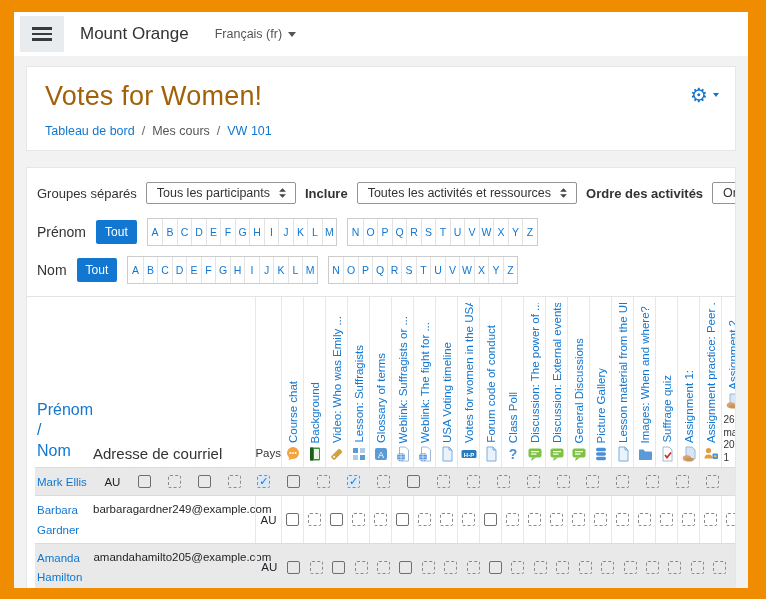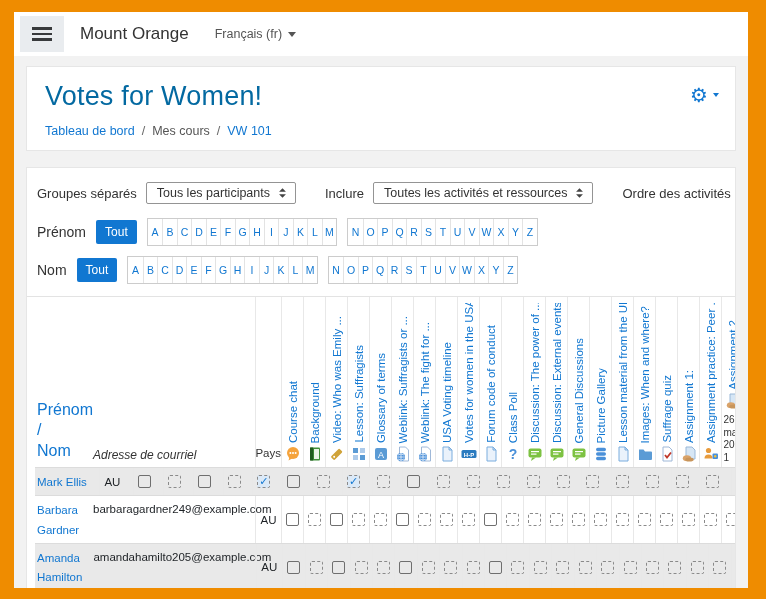--- a/index.html
+++ b/index.html
@@ -16,57 +16,57 @@
   .caret { width:0; height:0; border-left:4px solid transparent; border-right:4px solid transparent; border-top:5px solid #555; display:inline-block; }
   .nav-right { margin-left:auto; display:flex; align-items:center; gap:14px; }
   .nav-ic { width:16px; height:16px; }
   .user-name { color:#1177d1; font-size:13px; margin-left:4px; cursor:pointer; }
   .avatar { width:30px; height:30px; border-radius:50%; overflow:hidden; background:#cfcbc4; }
   .caret.blue { border-top-color:#1177d1; }
 
   
   .card { background:#fff; border:1px solid #e6e6e6; margin:0 12px; }
   #card-title { margin-top:10px; padding:14px 18px 12px; position:relative; }
-  .page-title { font-size:27px; font-weight:300; color:#0369a1; letter-spacing:.2px; }
+  .page-title { font-size:27px; font-weight:300; color:#a16207; letter-spacing:.2px; }
   .breadcrumb { margin-top:12px; font-size:12.5px; color:#555; display:flex; gap:7px; flex-wrap:wrap; }
   .breadcrumb .lnk { color:#1177d1; cursor:pointer; }
   .bc-sep { color:#666; }
   .gear-wrap { position:absolute; right:16px; top:18px; display:flex; align-items:center; gap:5px; cursor:pointer; }
   .gear { font-family:"DejaVu Sans",sans-serif; color:#1177d1; font-size:20px; line-height:20px; }
   .caret.sm { border-left-width:3.5px; border-right-width:3.5px; border-top-width:4.5px; }
 
   #card-main { margin-top:16px; margin-bottom:12px; padding-top:12px; overflow:hidden; }
 
   
   .filter-row { display:flex; align-items:center; padding:2px 10px 12px; gap:9px; }
   .flt-label { font-size:13px; color:#333; white-space:nowrap; }
   .sel { height:22px; border:1px solid #949494; border-radius:2px; background:#fff; display:flex; align-items:center; padding:0 8px 0 10px; font-size:12.5px; color:#333; gap:8px; cursor:pointer; white-space:nowrap; }
   .sel .ud { width:9px; height:12px; flex:0 0 auto; }
-  .flt-label.ml { margin-left:20px; }
+  .flt-label.ml { margin-left:0;font-weight:bold; }
 
   
   .init-row { display:flex; align-items:center; padding:2px 10px 8px; gap:10px; }
   .init-label { font-size:14px; color:#333; }
   .btn-all { background:#1177d1; color:#fff; font-size:12px; padding:5px 9px; border-radius:2px; cursor:pointer; }
   .lgroup { display:flex; border:1px solid #ccc; background:#fff; }
   .letter { width:14.5px; height:26px; display:flex; align-items:center; justify-content:center; font-size:10.5px; color:#1177d1; border-left:1px solid #e3e3e3; cursor:pointer; }
   .letter:first-child { border-left:none; }
 
   
   .tablewrap { border-top:1px solid #e3e3e3; margin-top:4px; padding-left:8px; overflow:hidden; }
   .trow { display:flex; width:718px; }
   .c-name { width:56px; flex:0 0 56px; padding:4px 2px 4px 2px; }
   .c-email { width:164px; flex:0 0 164px; padding:4px 2px; }
   .c-pays { width:26px; flex:0 0 26px; border-left:1px solid #e8e8e8; display:flex; align-items:center; justify-content:center; }
   .c-act { width:22px; flex:0 0 22px; border-left:1px solid #e8e8e8; display:flex; align-items:center; justify-content:center; }
   .thead { align-items:flex-end; }
   .thead .c-name,.thead .c-email { display:flex; align-items:flex-end; padding-bottom:5px; }
   .thead .c-pays { align-items:flex-end; padding-bottom:8px; font-size:11.5px; color:#333; }
   .hdr-name { font-size:16px; color:#1177d1; line-height:1.3; cursor:pointer; }
-  .hdr-email { font-size:12px; color:#333;font-style:italic; }
+  .hdr-email { font-size:15px; color:#333; }
   .hdr-act { height:170px; flex-direction:column; justify-content:flex-end; align-items:center; display:flex; }
   .hdr-label { writing-mode:vertical-rl; transform:rotate(180deg); white-space:nowrap; font-size:11.5px; color:#1177d1; max-height:140px; overflow:hidden; cursor:pointer; }
   .hdr-icon { width:16px; height:16px; margin:3px 0 5px; }
   .hdr-date { font-size:10px; color:#333; line-height:1.25; text-align:left; width:22px; padding-left:2px; margin-bottom:3px; word-wrap:break-word; }
   .drow { border-top:1px solid #dcdcdc; min-height:26px; }
   .drow.shaded { background:#e9e9e9;justify-content:space-between; }
   .cell-name { font-size:11.5px; color:#1177d1; line-height:1.5; cursor:pointer; }
   .cell-email { font-size:11.5px; color:#1d2125; line-height:1.5; padding-top:5px; }
   .cell-pays { font-size:11.5px; color:#1d2125; }
   .cb { width:13px; height:13px; border-radius:2px; cursor:pointer; display:flex; align-items:center; justify-content:center; font-size:11px; line-height:11px; color:#1177d1; font-weight:bold; }

